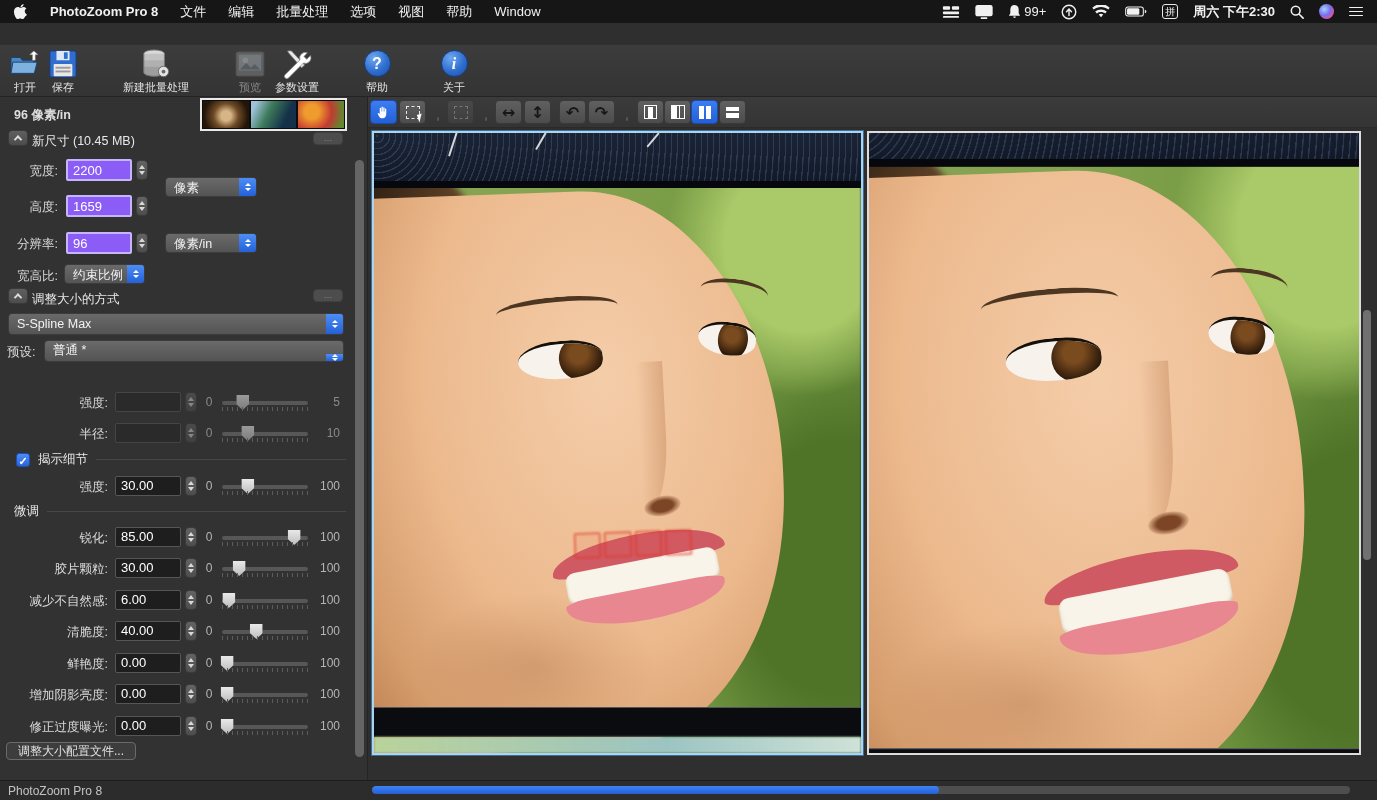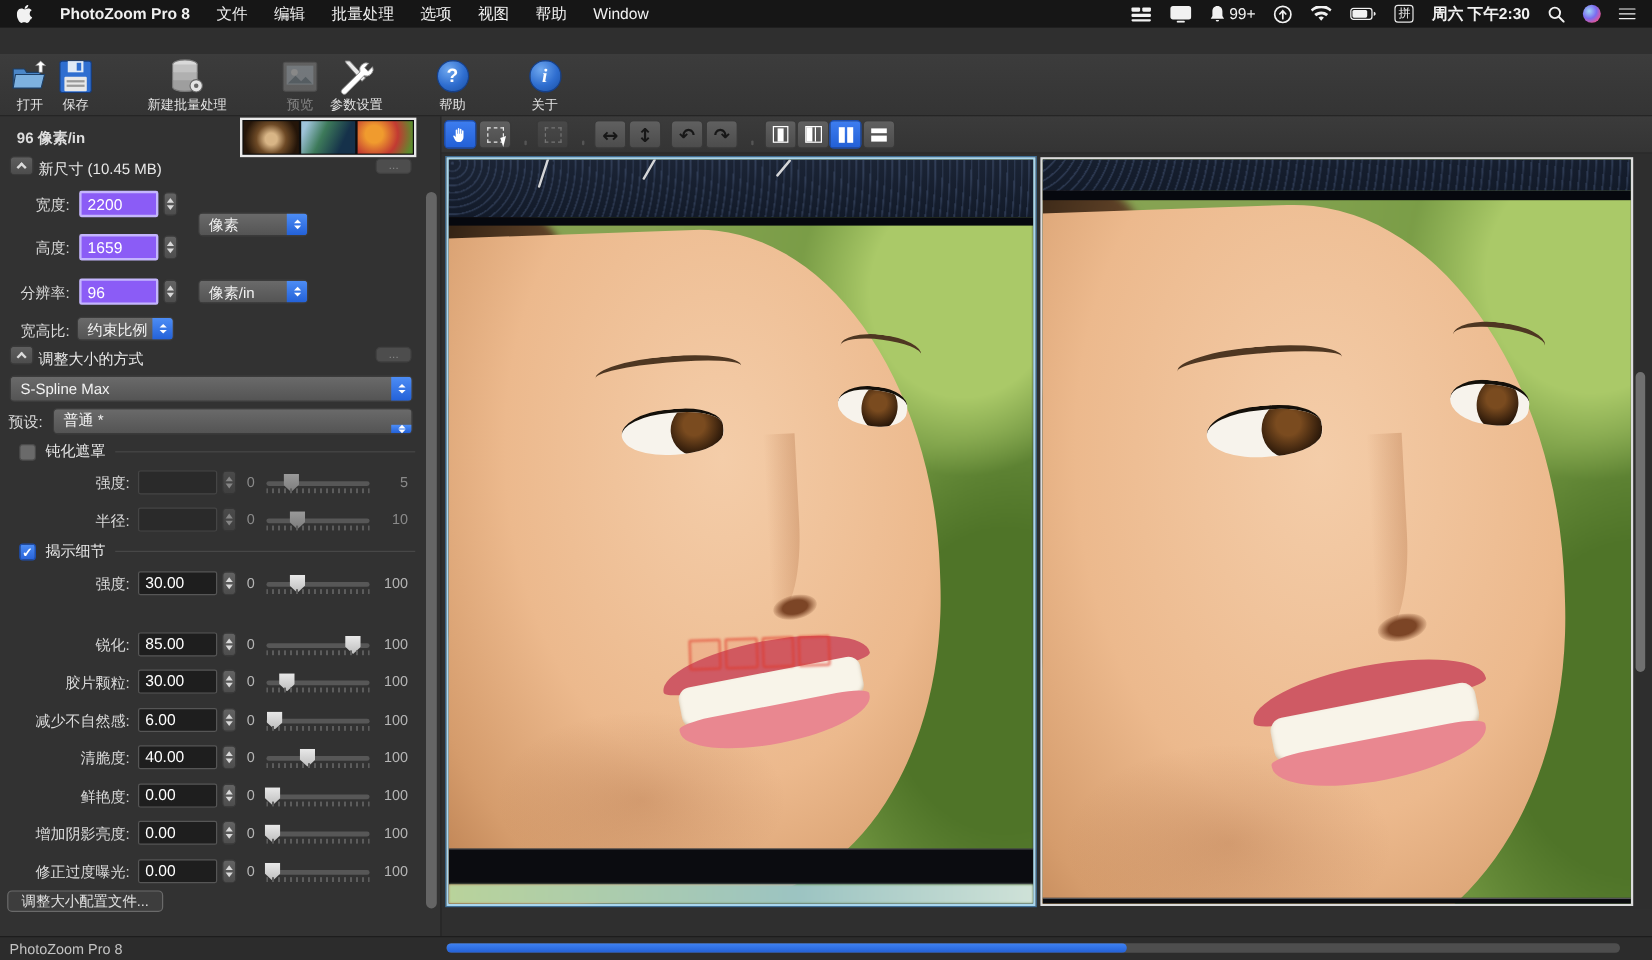--- a/index.html
+++ b/index.html
@@ -441,25 +441,20 @@
 
     <div class="abs fld-label" style="left:0px; top:247px; width:38px; text-align:left; padding-left:7px;">预设:</div>
     <div class="abs dropdown" style="left:44px; top:243px; width:300px; height:22px;align-items:flex-end;">
       <span class="val" style="padding-top:3px;">普通 *</span>
       <span class="dd-cap">
           <i class="up"></i>
           <i class="dn"></i>
         </span>
     </div>
 
-    <div class="abs sec-hdr" style="left:16px; top:271px; width:330px;">
-      <span class="checkbox"></span>
-      <span class="cb-label">钝化遮罩</span>
-      <span class="hdr-line"></span>
-    </div>
 
     <div class="srow disabled" style="top:295px;">
       <span class="slabel">强度:</span>
       <span class="sinput"></span>
       <span class="stepper sstep">
           <i class="up"></i>
           <i class="dn"></i>
         </span>
       <span class="smin">0</span>
       <span class="strack">
@@ -497,20 +492,24 @@
           <i class="dn"></i>
         </span>
       <span class="smin">0</span>
       <span class="strack">
           <span class="sthumb" style="left: 30%;"></span>
         </span>
       <span class="sticks"></span>
       <span class="smax">100</span>
     </div>
 
+    <div class="abs sec-hdr" style="left:14px; top:406px; width:332px;">
+      <span>微调</span>
+      <span class="hdr-line"></span>
+    </div>
 
     <div class="srow" style="top:430px;">
       <span class="slabel">锐化:</span>
       <span class="sinput">85.00</span>
       <span class="stepper sstep">
           <i class="up"></i>
           <i class="dn"></i>
         </span>
       <span class="smin">0</span>
       <span class="strack">

